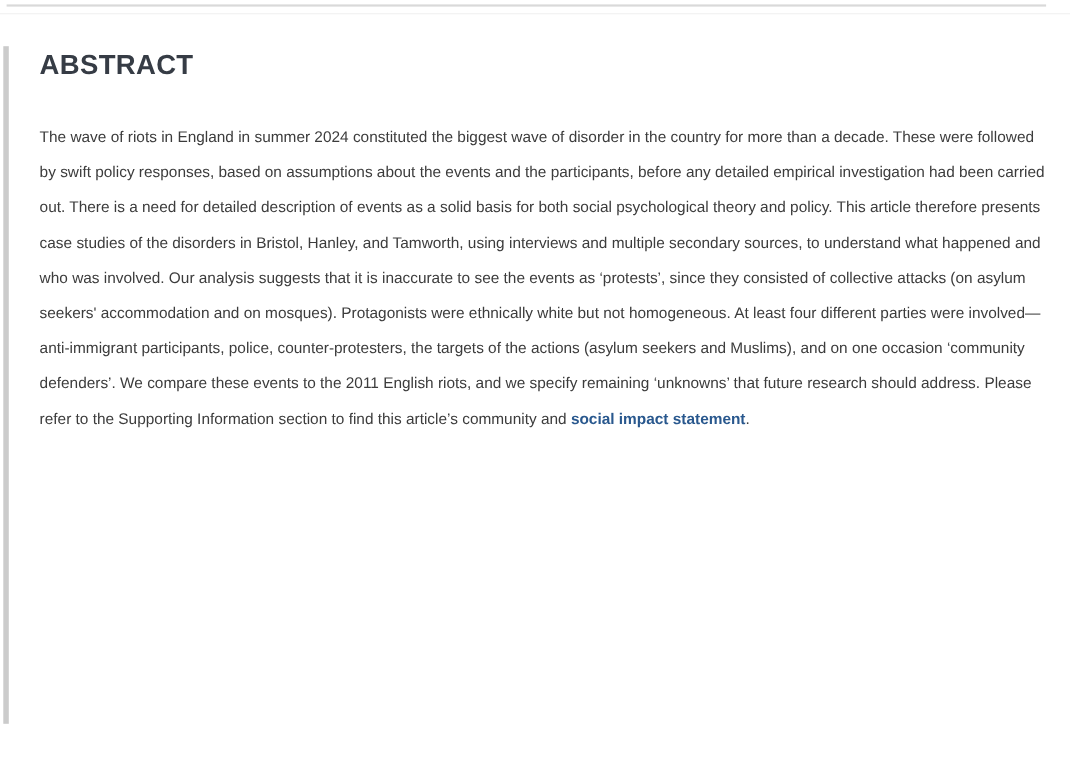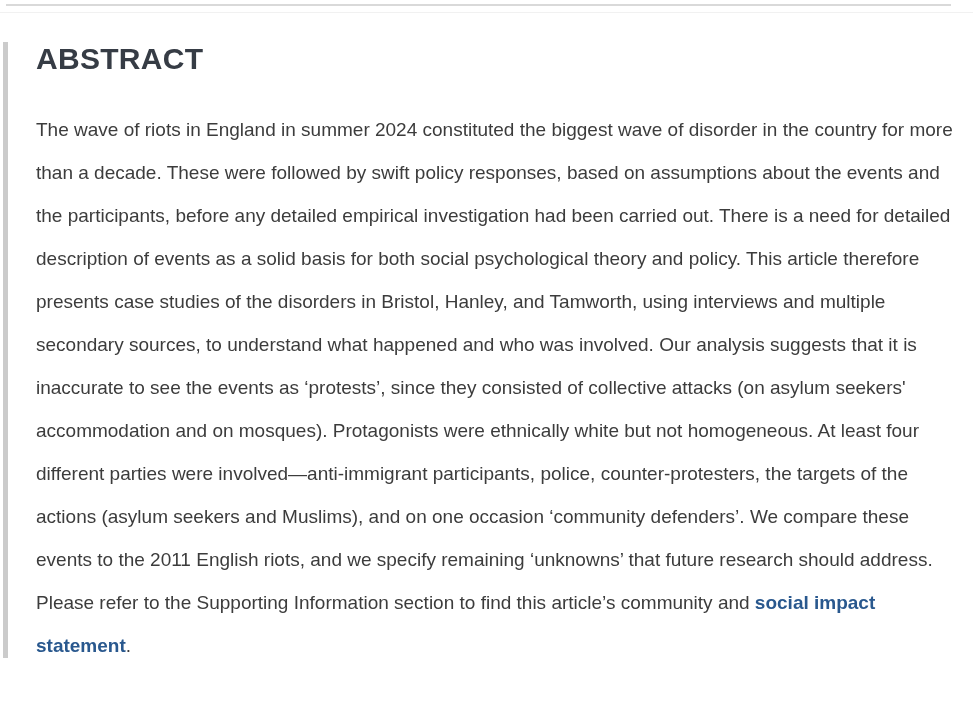--- a/index.html
+++ b/index.html
@@ -39,30 +39,30 @@
     background: #cbcbcb;
   }
   .abstract {
     position: absolute;
     left: 36px;
     top: 40px;
     width: 917px;
   }
   .abstract h1 {
     margin: 0 0 30px 0;
-    font-size: 30px;
+    font-size: 25px;
     line-height: 38px;
     font-weight: 700;
     color: #363c45;
     letter-spacing: 0.3px;
   }
   .abstract p {
     margin: 0;
-    font-size: 19px;
-    line-height: 43px;
+    font-size: 14px;
+    line-height: 32px;
     color: #3c3c3c;
   }
   .abstract a.inline-link {
     color: #29588e;
     font-weight: 700;
     text-decoration: none;
     cursor: pointer;
   }
 </style>
 </head>

